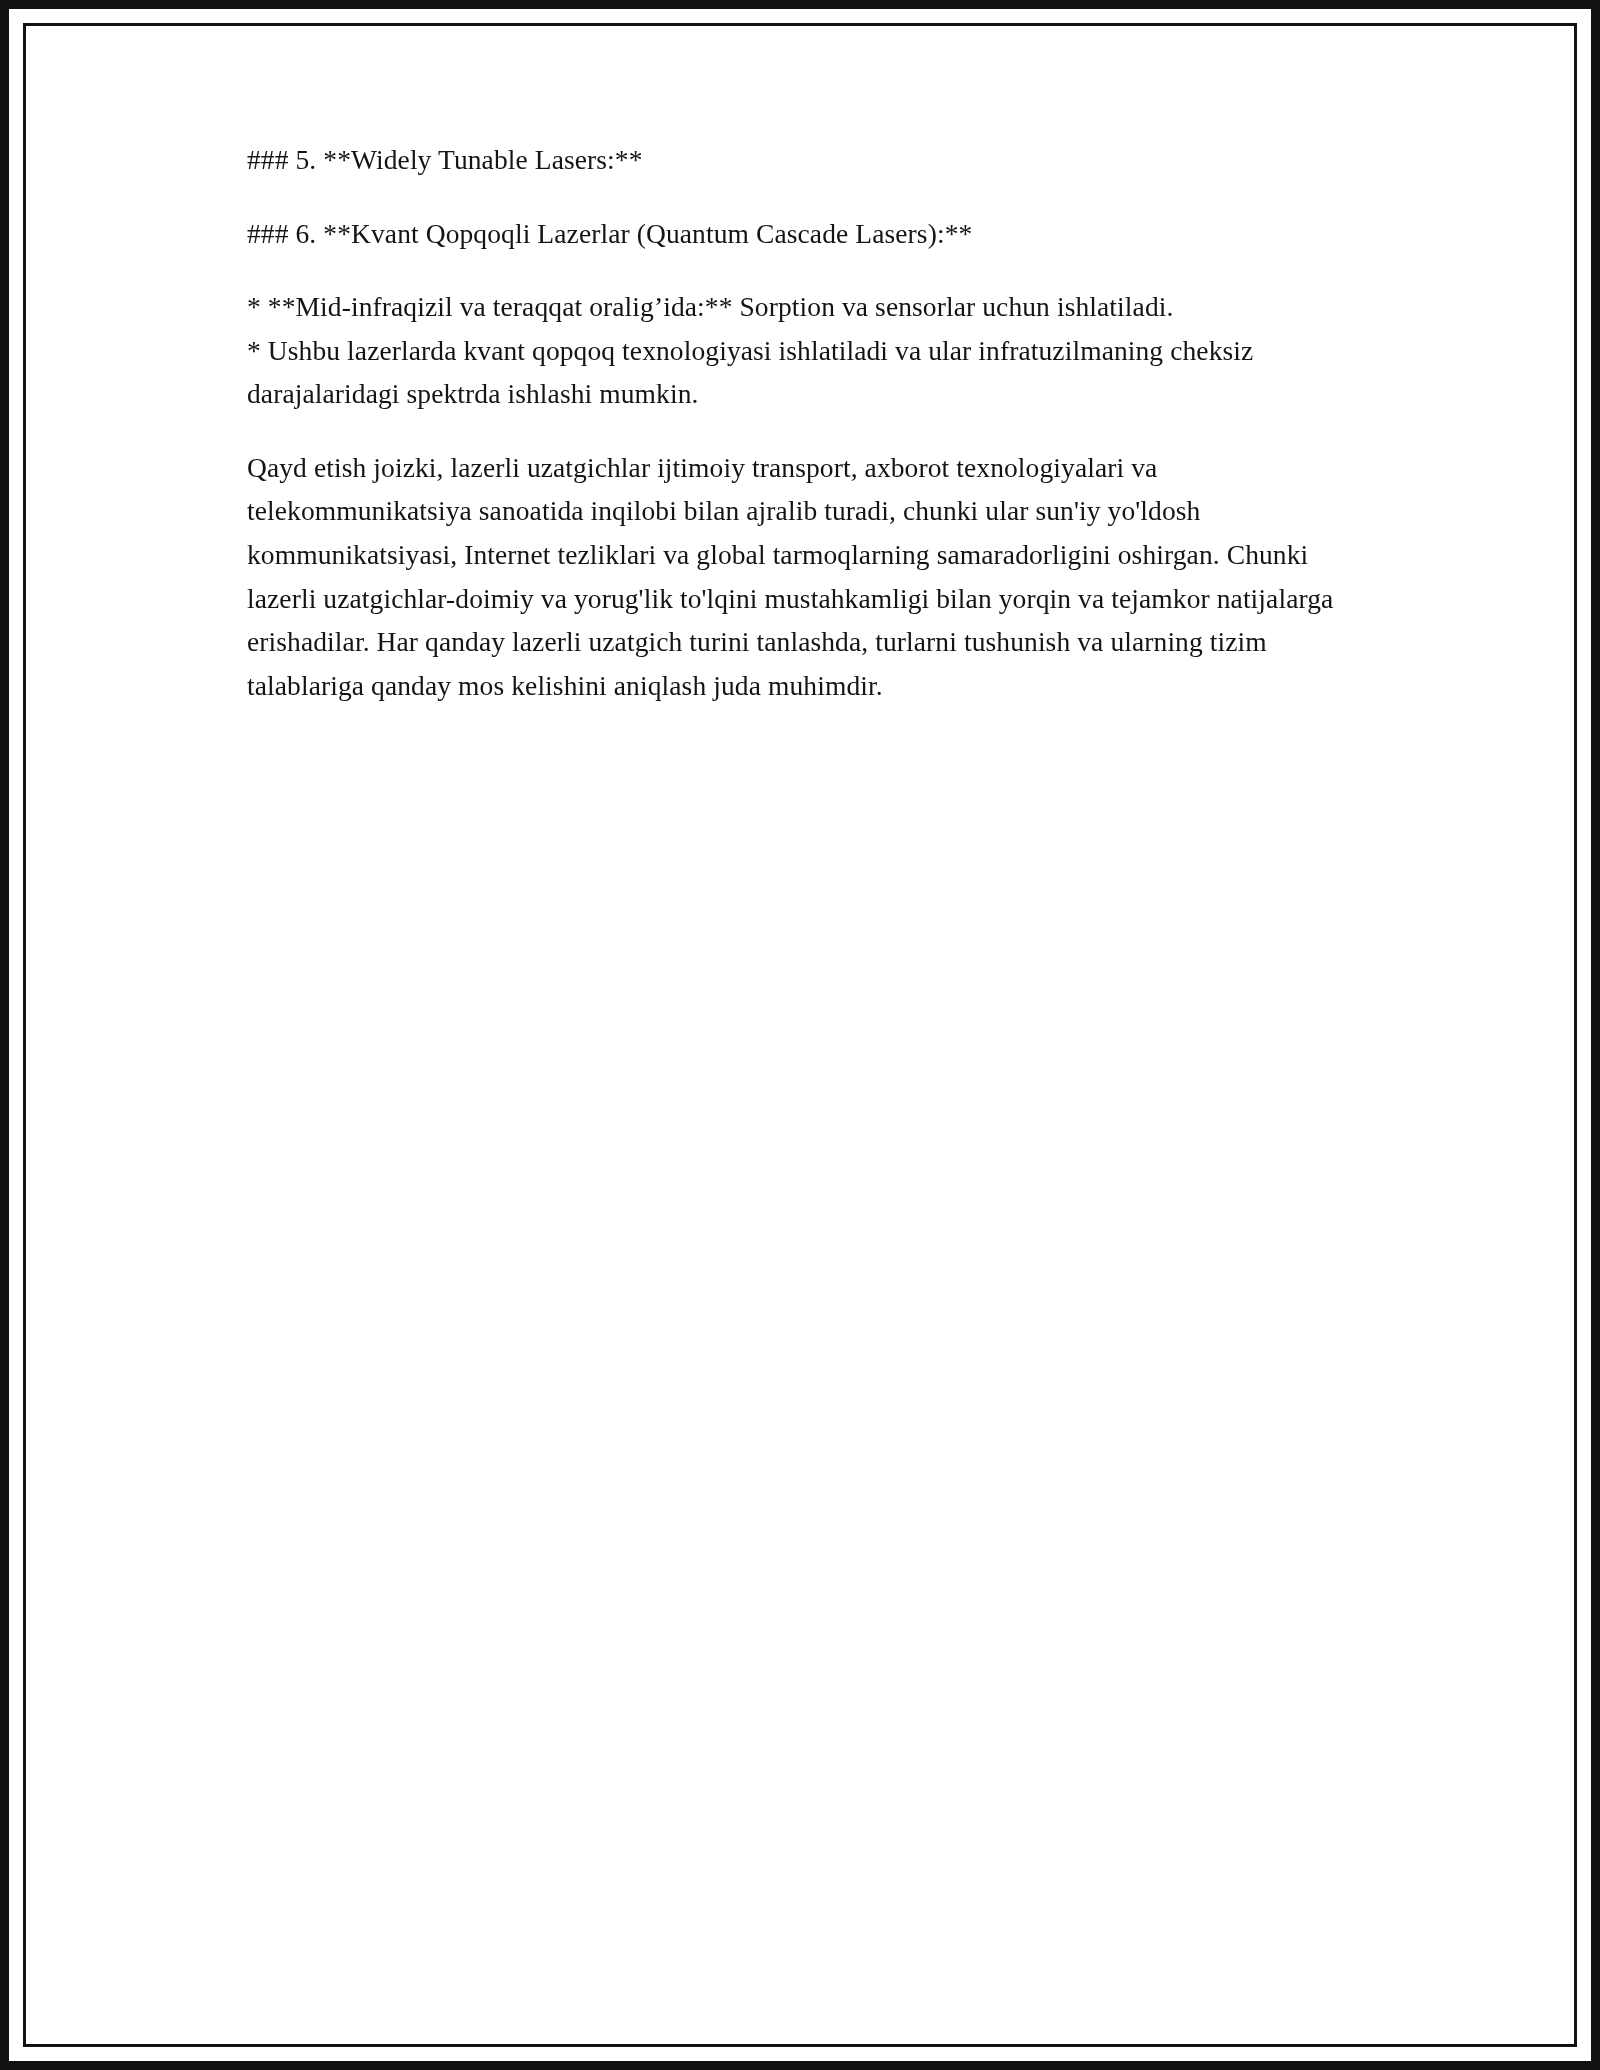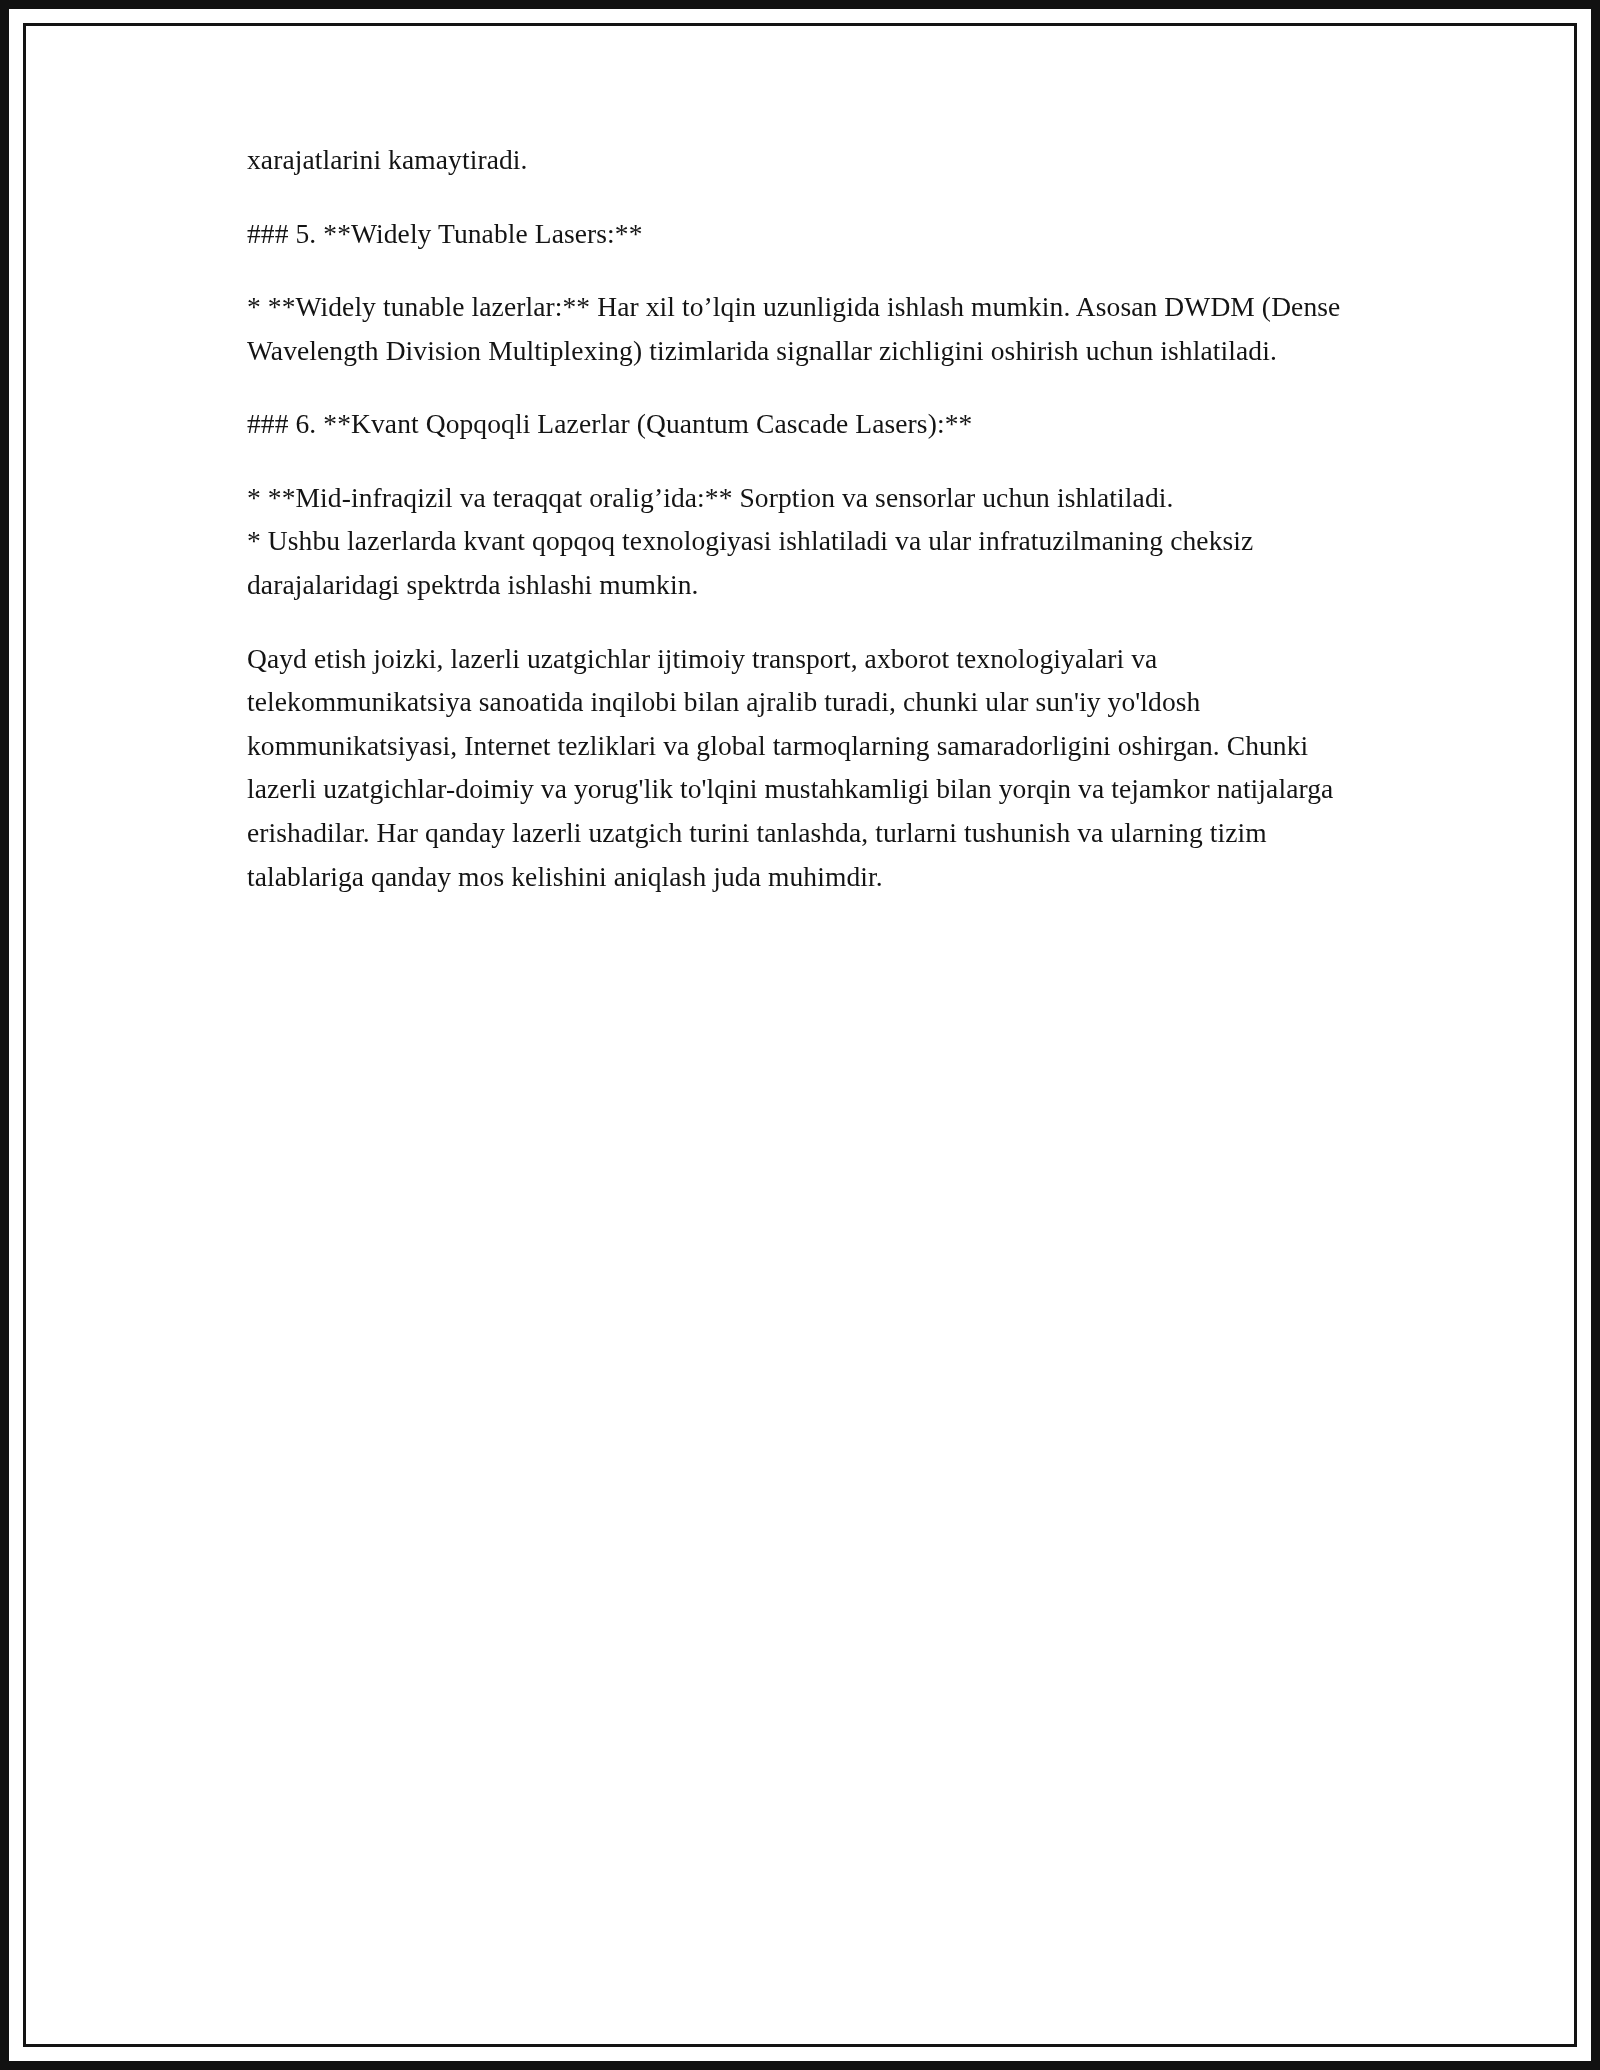--- a/index.html
+++ b/index.html
@@ -82,27 +82,25 @@
 </head>
 <body>
 
 <div class="page-frame">
   <div class="page-inner-rule">
     <div class="page-sheet">
       <div class="page-body">
 
         <div class="doc-text">
 
-          <p class="doc-block">xarajatlarini kamaytiradi.</p>
 
 
 
           <p class="doc-block heading">### 5. **Widely Tunable Lasers:**</p>
 
-          <p class="doc-block">* **Widely tunable lazerlar:** Har xil to’lqin uzunligida ishlash mumkin. Asosan DWDM (Dense Wavelength Division Multiplexing) tizimlarida signallar zichligini oshirish uchun ishlatiladi.</p>
 
           <p class="doc-block heading">### 6. **Kvant Qopqoqli Lazerlar (Quantum Cascade Lasers):**</p>
 
           <p class="doc-block">* **Mid-infraqizil va teraqqat oralig’ida:** Sorption va sensorlar uchun ishlatiladi.
 * Ushbu lazerlarda kvant qopqoq texnologiyasi ishlatiladi va ular infratuzilmaning cheksiz darajalaridagi spektrda ishlashi mumkin.</p>
 
           <p class="doc-block">Qayd etish joizki, lazerli uzatgichlar ijtimoiy transport, axborot texnologiyalari va telekommunikatsiya sanoatida inqilobi bilan ajralib turadi, chunki ular sun'iy yo'ldosh kommunikatsiyasi, Internet tezliklari va global tarmoqlarning samaradorligini oshirgan. Chunki lazerli uzatgichlar-doimiy va yorug'lik to'lqini mustahkamligi bilan yorqin va tejamkor natijalarga erishadilar. Har qanday lazerli uzatgich turini tanlashda, turlarni tushunish va ularning tizim talablariga qanday mos kelishini aniqlash juda muhimdir.</p>
 
         </div>
 

